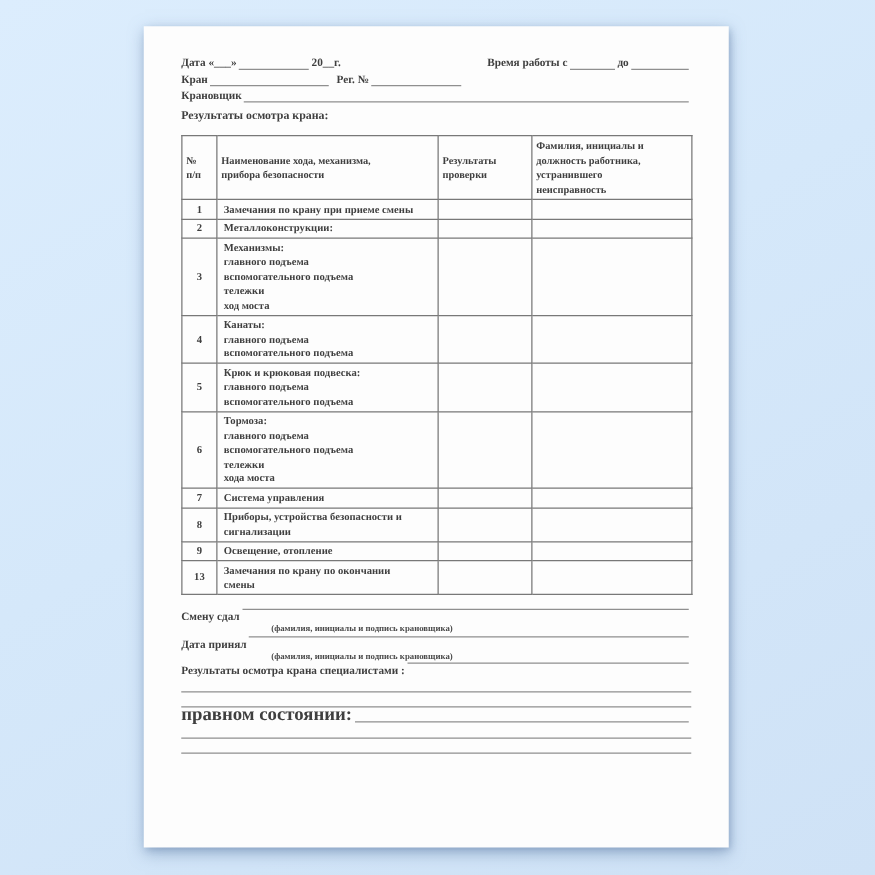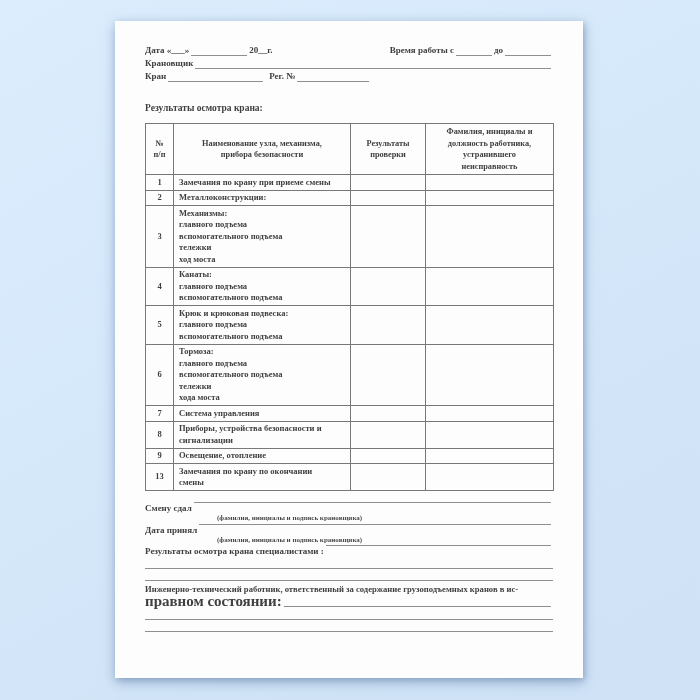--- a/index.html
+++ b/index.html
@@ -23,34 +23,34 @@
   .blank{
     display:inline-block;height:0;border-bottom:1px solid #8f8f8f;
     margin:0 2px 1px 2px;
   }
   .grow{flex:1 1 auto;}
   .w56{width:56px;} .w36{width:36px;} .w46{width:46px;}
   .w95{width:95px;} .w72{width:72px;}
   .push{margin-left:auto;}
   .sp{margin-left:4px;}
 
-  .title{font-size:9.5px;line-height:13px;margin:19px 0 8px 0;}
+  .title{font-size:9.5px;line-height:13px;margin:4px 0 8px 0;}
 
   table{
     border-collapse:collapse;width:408px;table-layout:fixed;
     font-size:8.5px;line-height:11.5px;
   }
   col.cnum{width:28px;} col.cname{width:177px;}
   col.cres{width:75px;} col.cper{width:128px;}
   th,td{
     border:1px solid #787878;
     padding:1.5px 5px;vertical-align:middle;
     font-weight:600;
   }
-  th{text-align:center;white-space:pre-line;font-size:8.3px;padding:2px 3px;}
+  th{text-align:left;white-space:pre-line;font-size:8.3px;padding:2px 3px;}
   td.num{text-align:center;padding:1.5px 1px;}
   td.nm{white-space:pre-line;margin-left:31px;}
 
   .footer{margin-top:11px;font-size:9px;}
   .frow{display:flex;align-items:flex-start;font-size:9px;line-height:12px;}
   .cap{
     font-size:7px;line-height:9.5px;color:#4a4a4a;
     padding-left:72px;font-weight:600;
   }
   .rule{border-bottom:1px solid #8f8f8f;height:11px;}
@@ -66,44 +66,44 @@
     <div class="row">
       <span>Дата «___»</span>
       <span class="blank w56"></span>
       <span>20__г.</span>
       <span class="push">Время работы с</span>
       <span class="blank w36"></span>
       <span>до</span>
       <span class="blank w46"></span>
     </div>
     <div class="row">
-      <span>Крановщик</span>
-      <span class="blank grow"></span>
-    </div>
-    <div class="row">
       <span>Кран</span>
       <span class="blank w95"></span>
       <span class="sp">Рег. №</span>
       <span class="blank w72"></span>
+    </div>
+    <div class="row">
+      <span>Крановщик</span>
+      <span class="blank grow"></span>
     </div>
 
     <div class="title">Результаты осмотра крана:</div>
 
     <table>
       <colgroup>
           <col class="cnum">
           <col class="cname">
           <col class="cres">
           <col class="cper">
         </colgroup>
       <tbody>
           <tr>
         <th>№
 п/п</th>
-        <th>Наименование узла, механизма,
+        <th>Наименование хода, механизма,
 прибора безопасности</th>
         <th>Результаты
 проверки</th>
         <th>Фамилия, инициалы и
 должность работника,
 устранившего
 неисправность</th>
       </tr>
       <tr>
         <td class="num">1</td>
@@ -192,21 +192,20 @@
         <span>Дата принял</span>
         <span class="blank grow"></span>
       </div>
       <div class="cap">(фамилия, инициалы и подпись крановщика)</div>
       <div class="frow">
         <span>Результаты осмотра крана специалистами :</span>
         <span class="blank grow"></span>
       </div>
       <div class="rule"></div>
       <div class="rule"></div>
-      <div class="eng1">Инженерно-технический работник, ответственный за содержание грузоподъемных кранов в ис-</div>
       <div class="eng2">
         <span>правном состоянии:</span>
         <span class="blank grow"></span>
       </div>
       <div class="rule"></div>
       <div class="rule"></div>
     </div>
 
   </div>
 </div>

